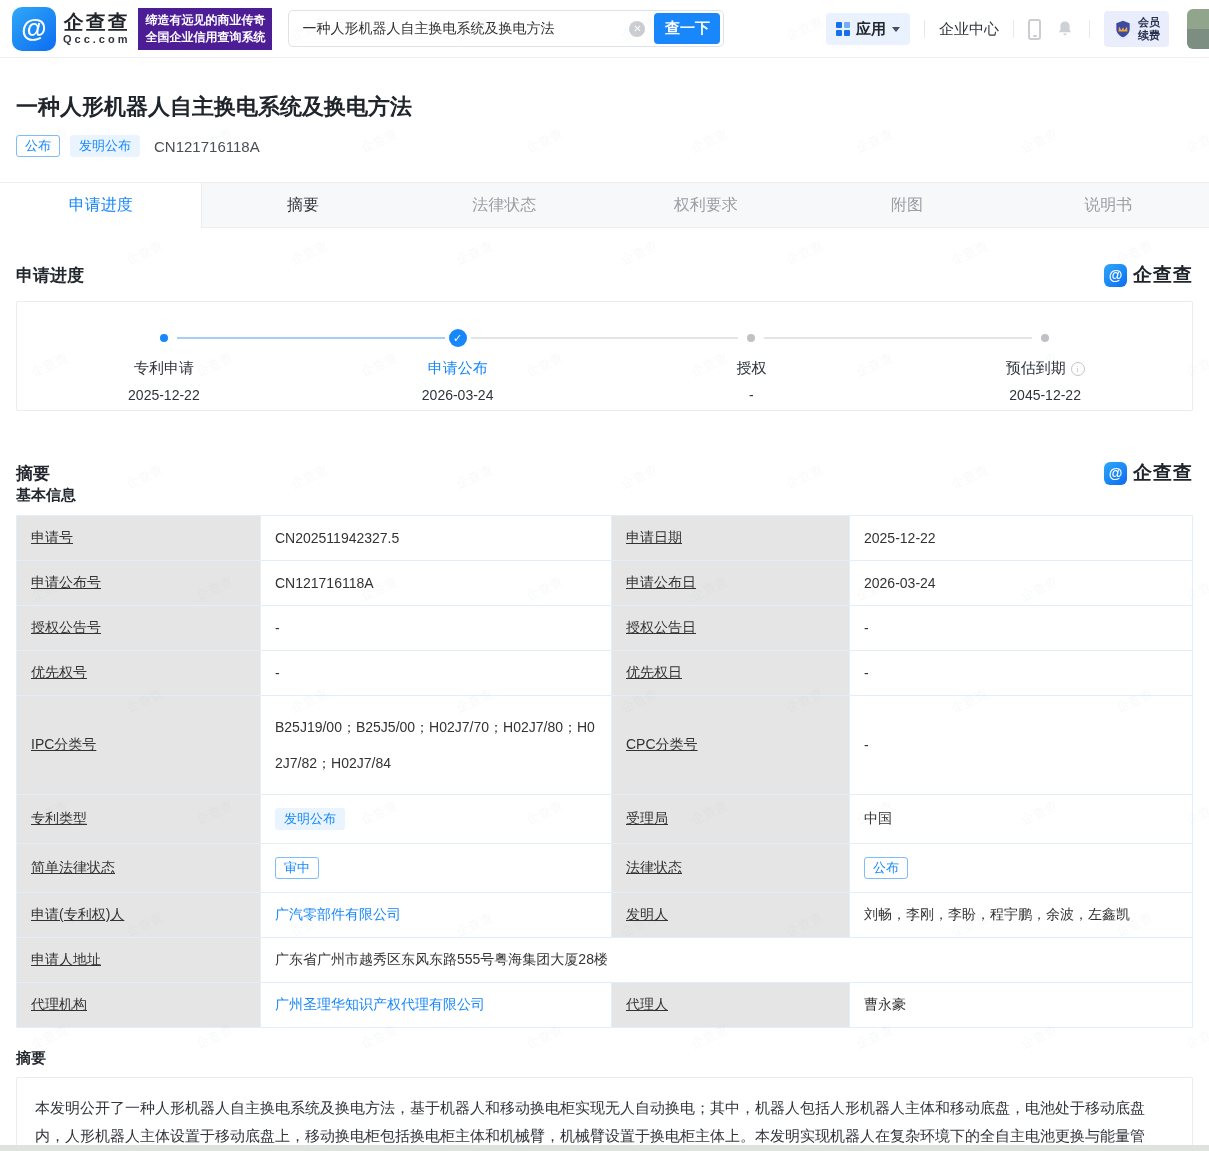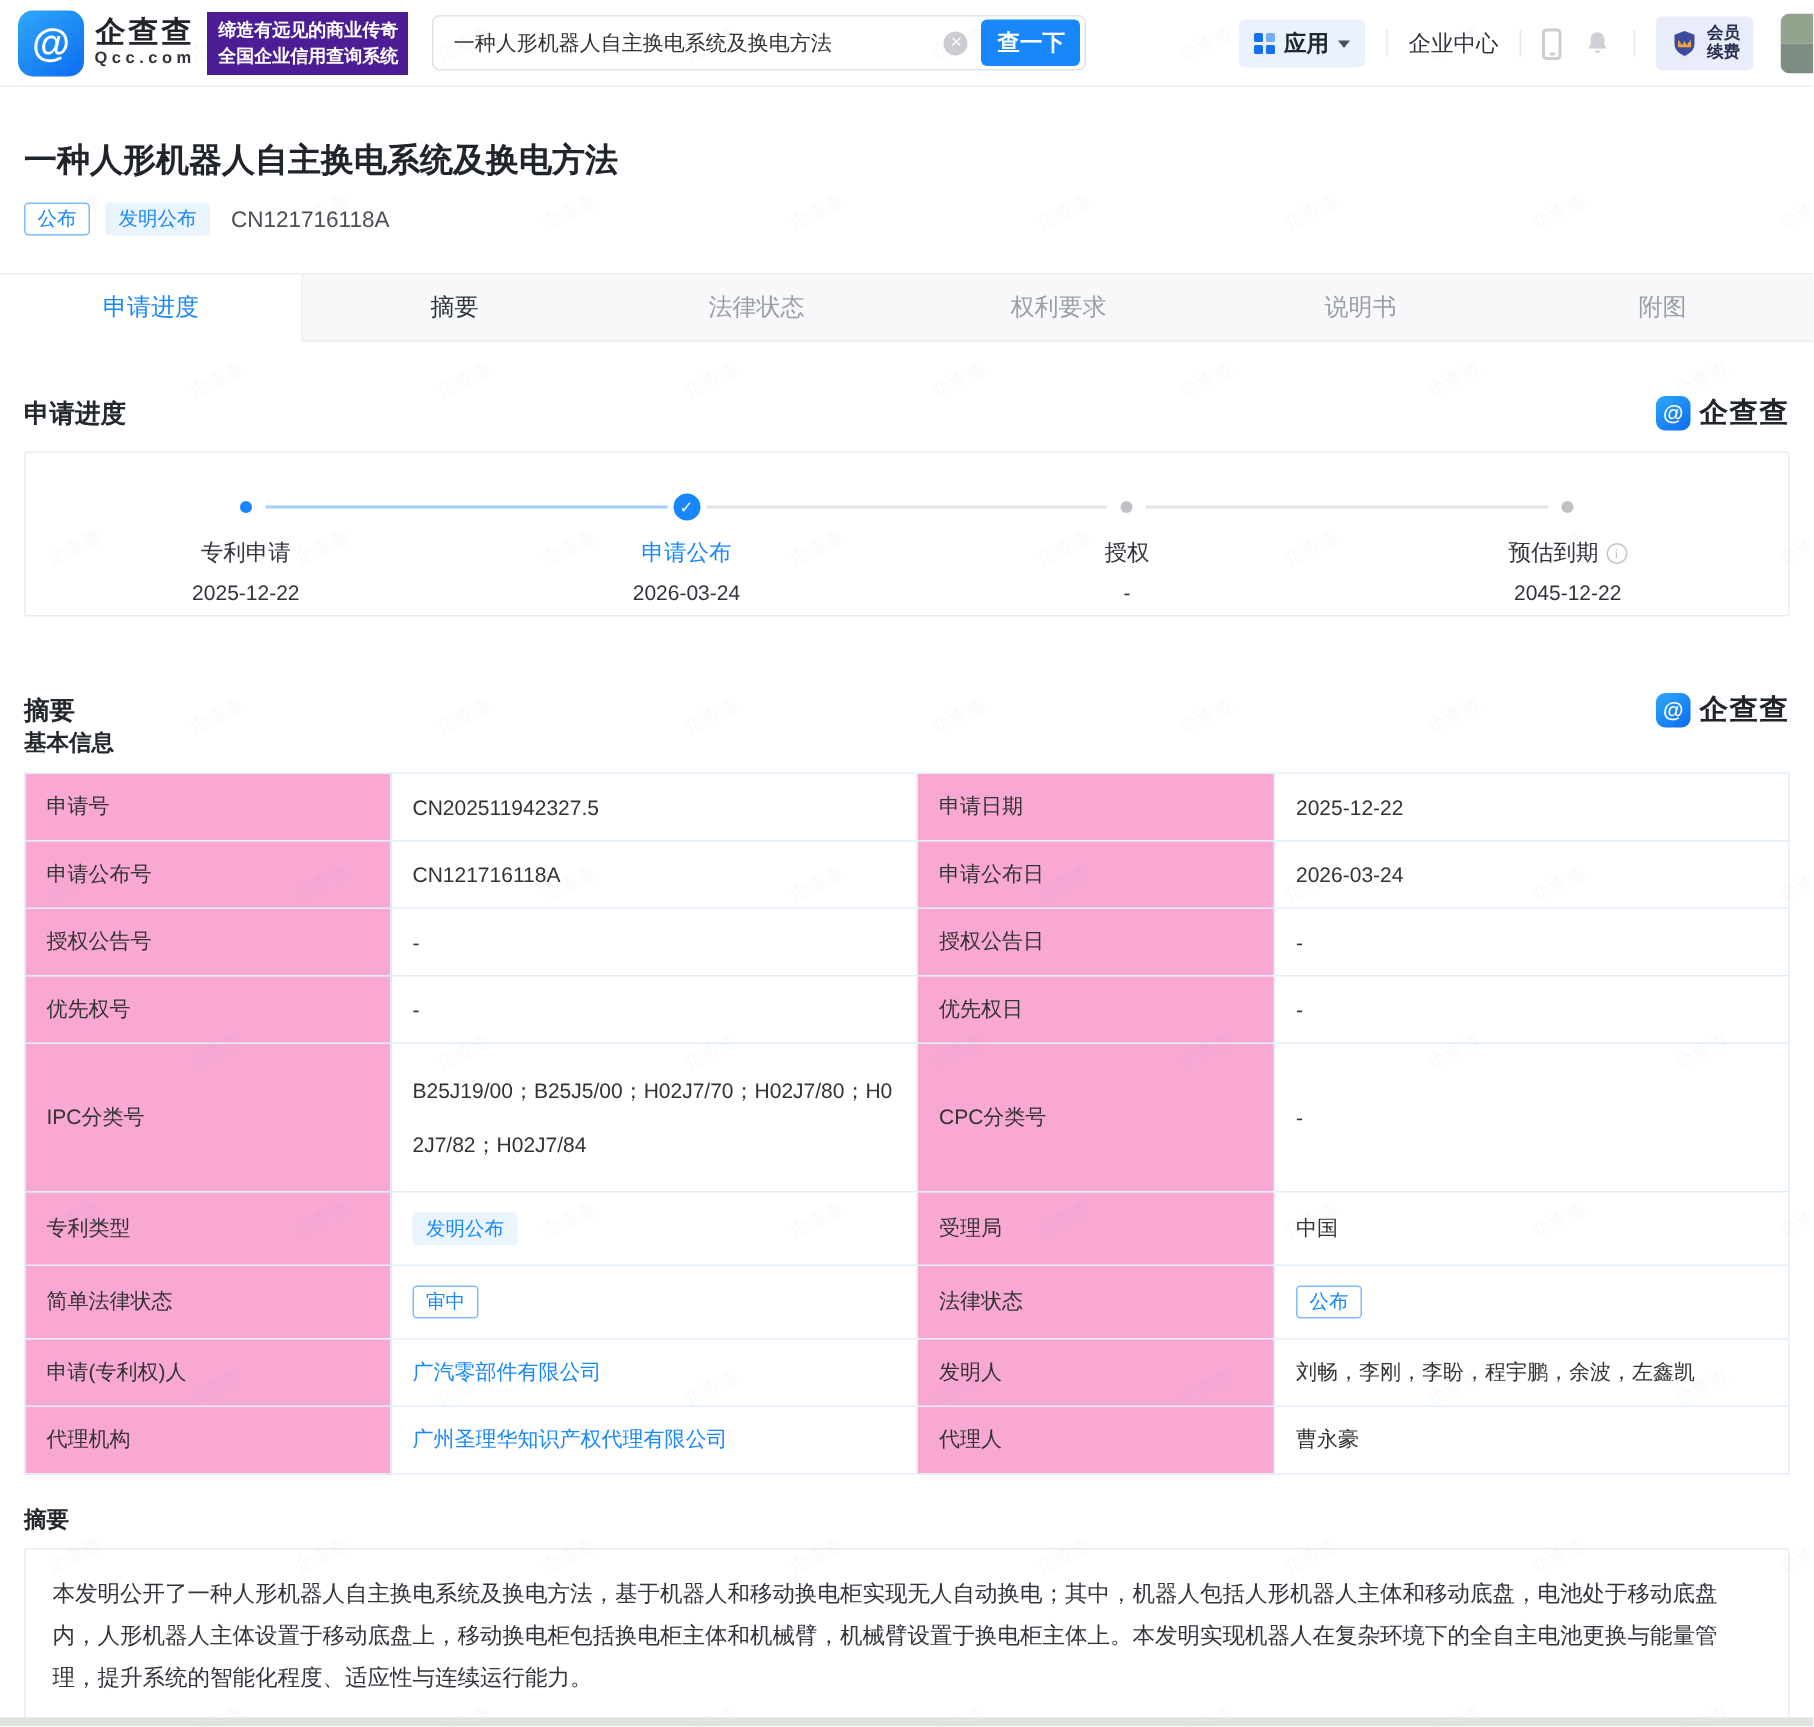--- a/index.html
+++ b/index.html
@@ -79,21 +79,21 @@
   .tl-lcol { flex:1; text-align:center; }
   .tl-name { font-size:15px; color:#30343b; display:inline-flex; align-items:center; gap:5px; }
   .tl-lcol.current .tl-name { color:#1787fb; }
   .tl-date { font-size:14px; color:#30343b; margin-top:9px; }
   .info-icon { width:14px; height:14px; border:1px solid #c2c5ca; border-radius:50%; color:#c2c5ca; font-size:9px; line-height:12px; text-align:center; font-family:"Liberation Serif","DejaVu Serif",serif; display:inline-block; cursor:pointer; }
 
   
   .sub-title { font-size:15px; font-weight:bold; color:#23272e; }
   table.info { width:100%; border-collapse:collapse; margin-top:10px; table-layout:fixed; }
   table.info td { border:1px solid #e4eef8; font-size:14px; color:#333; padding:13px 14px; vertical-align:middle; word-break:break-all; }
-  td.lbl { background:#f9a8d4; color:#33373d; }
+  td.lbl { background:#e5e5e5; color:#33373d;text-decoration:underline; }
   td.wrap2 { line-height:36px;margin-top:28px; }
   a.cell-link { color:#1787fb; text-decoration:none; cursor:pointer; }
 
   
   .abs-box { border:1px solid #ececee; border-radius:2px; margin-top:9px; padding:16px 18px; font-size:15px; line-height:28px; color:#30343b; }
 
   .bottom-strip { position:absolute; left:0; right:0; bottom:0; height:6px; background:#dfe3de; z-index:60; }
 </style>
 </head>
 <body>
@@ -253,22 +253,22 @@
     <span class="tag-fill">发明公布</span>
     <span class="pub-no">CN121716118A</span>
   </div>
 </div>
 
 <div class="tab-bar">
     <div class="tab active">申请进度</div>
     <div class="tab">摘要</div>
     <div class="tab muted">法律状态</div>
     <div class="tab muted">权利要求</div>
+    <div class="tab muted">附图</div>
     <div class="tab muted">说明书</div>
-    <div class="tab muted">附图</div>
   </div>
 
 <div class="content">
 
   <div class="sec-head">
     <div class="sec-title">申请进度</div>
     <div class="qcc-stamp">
       <span class="stamp-sq">@</span>
       <span class="stamp-name">企查查</span>
     </div>
@@ -362,20 +362,24 @@
           <td class="lbl">法律状态</td>
           <td><span class="tag-outline">公布</span></td>
         </tr>
         <tr>
           <td class="lbl">申请(专利权)人</td>
           <td><a class="cell-link">广汽零部件有限公司</a></td>
           <td class="lbl">发明人</td>
           <td>刘畅，李刚，李盼，程宇鹏，余波，左鑫凯</td>
         </tr>
         <tr>
+          <td class="lbl">申请人地址</td>
+          <td colspan="3">广东省广州市越秀区东风东路555号粤海集团大厦28楼</td>
+        </tr>
+        <tr>
           <td class="lbl">代理机构</td>
           <td><a class="cell-link">广州圣理华知识产权代理有限公司</a></td>
           <td class="lbl">代理人</td>
           <td>曹永豪</td>
         </tr>
       </tbody>
   </table>
 
   <div class="sub-title" style="margin-top:21px;">摘要</div>
   <div class="abs-box">本发明公开了一种人形机器人自主换电系统及换电方法，基于机器人和移动换电柜实现无人自动换电；其中，机器人包括人形机器人主体和移动底盘，电池处于移动底盘内，人形机器人主体设置于移动底盘上，移动换电柜包括换电柜主体和机械臂，机械臂设置于换电柜主体上。本发明实现机器人在复杂环境下的全自主电池更换与能量管理，提升系统的智能化程度、适应性与连续运行能力。</div>

